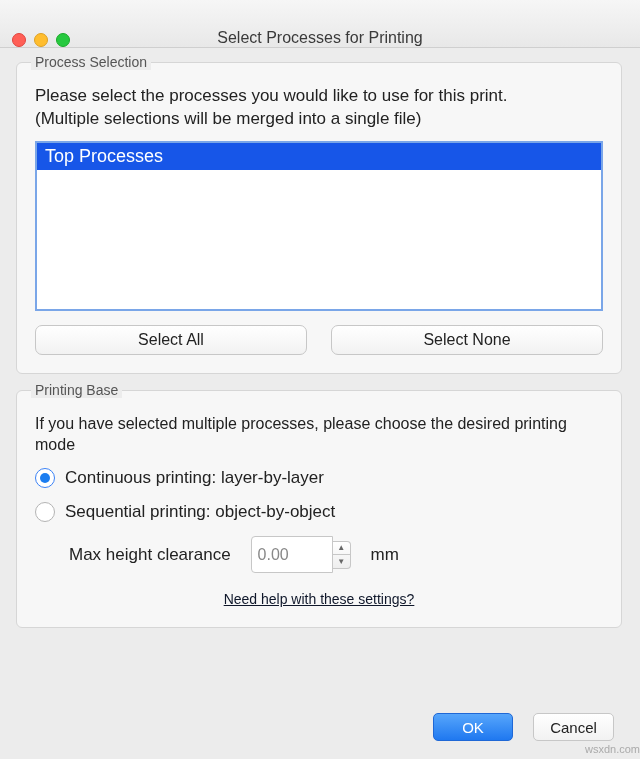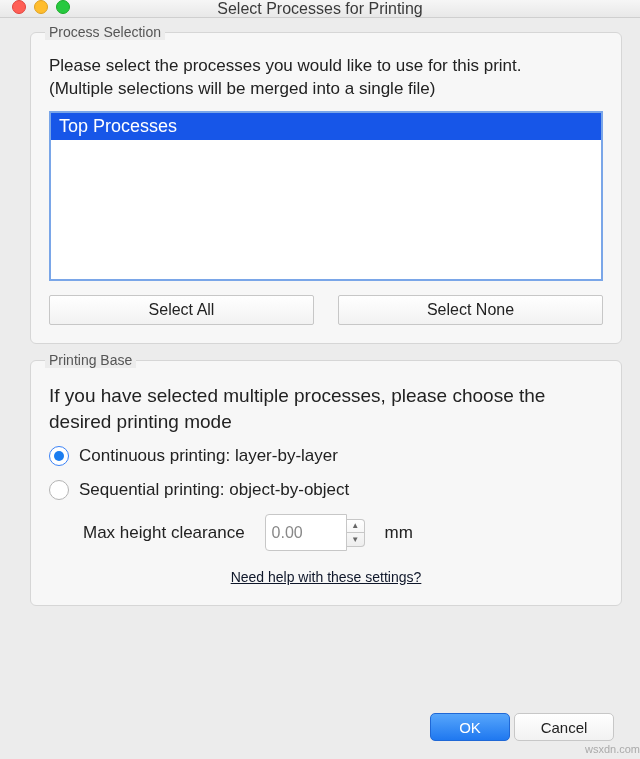--- a/index.html
+++ b/index.html
@@ -9,25 +9,25 @@
     body {
       margin: 0;
       background: #ececec;
       width: 640px;
       height: 759px;
       position: relative;
       font-size: 17px;
       color: #222;
     }
     .titlebar {
-      height: 18px;
+      height: 48px;
       background: linear-gradient(#f6f6f6, #e8e8e8);
       border-bottom: 1px solid #cfcfcf;
       display: flex;
-      align-items: flex-start;
+      align-items: flex-end;
       position: relative;
     }
     .traffic-lights {
       display: flex;
       gap: 8px;
       padding-left: 12px;
     }
     .tl {
       width: 14px;
       height: 14px;
@@ -38,21 +38,21 @@
     .tl-green { background: #27c93f; border: 1px solid #1aab29; }
     .title {
       position: absolute;
       left: 0; right: 0;
       text-align: center;
       font-size: 16px;
       color: #3a3a3a;
       pointer-events: none;
     }
     .content {
-      padding: 14px 18px 50px 30px;
+      padding: 14px 18px 50px 16px;
     }
     .group {
       border: 1px solid #d6d6d6;
       border-radius: 6px;
       background: #f7f7f7;
       margin-bottom: 16px;
       position: relative;
     }
     .group-label {
       position: absolute;
@@ -87,28 +87,28 @@
     }
     .select-buttons {
       display: flex;
       gap: 24px;
       margin-top: 14px;
     }
     .mac-btn {
       flex: 1;
       background: linear-gradient(#fff, #f2f2f2);
       border: 1px solid #c7c7c7;
-      border-radius: 2px;
+      border-radius: 7px;
       height: 30px;
       font-size: 16px;
       color: #222;
       cursor: pointer;
     }
     .mode-text {
-      font-size: 19px;
+      font-size: 16px;
       color: #222;
       line-height: 1.35;
       margin-bottom: 12px;
     }
     .radio-row {
       display: flex;
       align-items: center;
       gap: 10px;
       margin-bottom: 14px;
     }
@@ -180,38 +180,38 @@
       color: #0f172a;
       text-decoration: underline;
       font-size: 14px;
       cursor: pointer;
     }
     .footer {
       position: absolute;
       right: 26px;
       bottom: 18px;
       display: flex;
-      gap: 4px;
+      gap: 20px;
     }
     .primary-btn {
       background: linear-gradient(#57a6fb, #1f78f0);
       border: 1px solid #1f68d6;
       color: #fff;
       border-radius: 5px;
       height: 28px;
       width: 80px;
       font-size: 15px;
       cursor: pointer;
     }
     .secondary-btn {
       background: linear-gradient(#fff,#f2f2f2);
       border: 1px solid #c7c7c7;
       border-radius: 5px;
       height: 28px;
-      width: 100px;
+      width: 81px;
       font-size: 15px;
       color: #222;
       cursor: pointer;
       text-align: center;
     }
     .watermark {
       position: absolute;
       bottom: 4px;
       right: 0;
       font-size: 11px;

